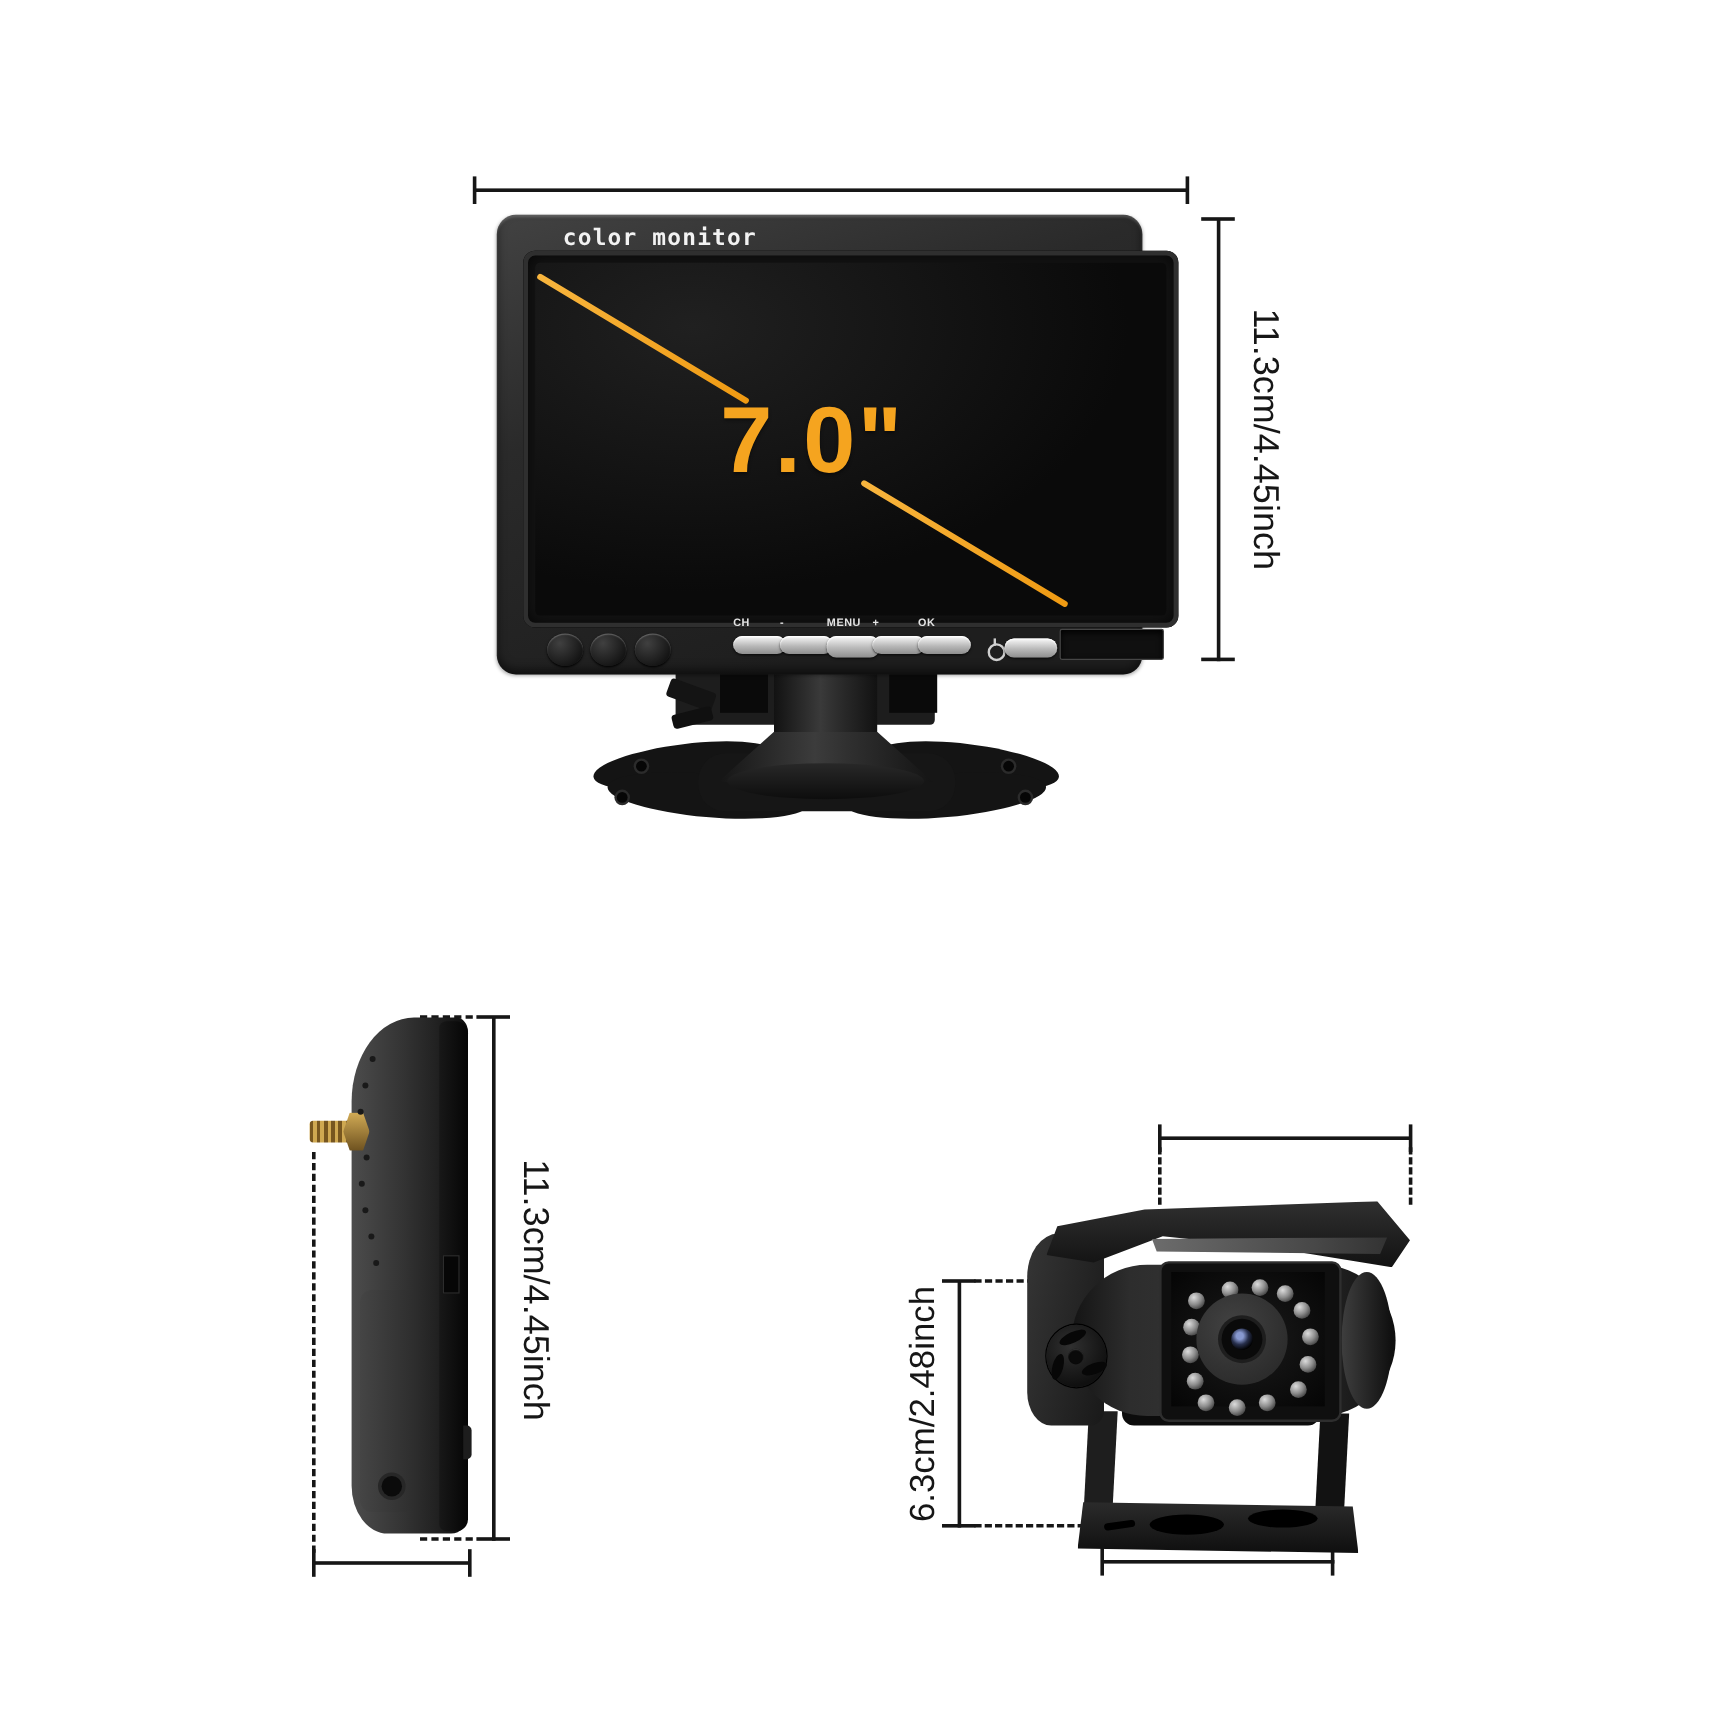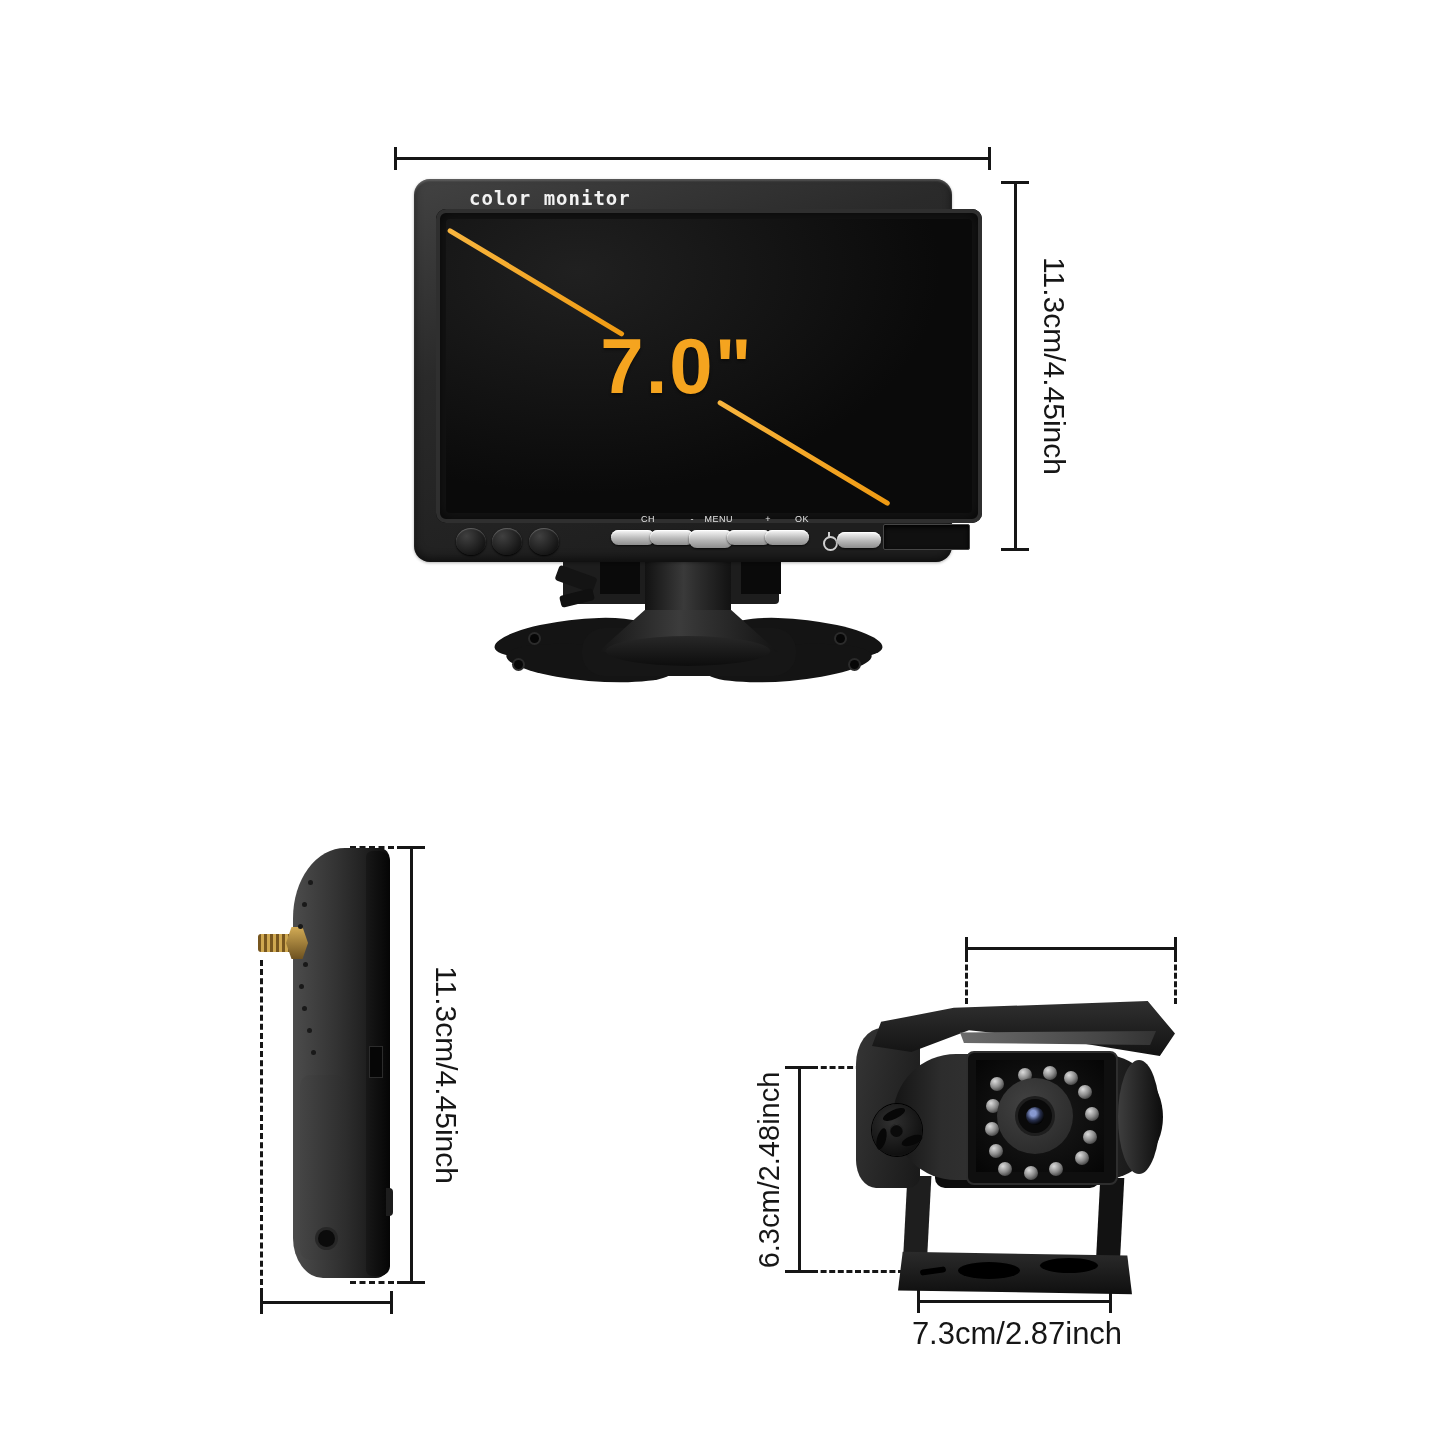--- a/index.html
+++ b/index.html
@@ -27,21 +27,21 @@
   .diag{position:absolute;height:5px;border-radius:3px;transform-origin:0 50%;
         background:linear-gradient(90deg,#f8b53e,#ef9a12);}
   .sizetext{position:absolute;left:118px;top:102px;width:226px;text-align:center;font-size:78px;font-weight:bold;
         color:#f5a41f;text-shadow:0 2px 3px rgba(0,0,0,.45);letter-spacing:2px;}
   .roundbtn{position:absolute;width:30px;height:27px;border-radius:50%;
         background:radial-gradient(circle at 35% 30%,#404040,#141414 75%);
         box-shadow:inset 0 1px 1px rgba(255,255,255,.25),0 1px 2px #000;}
   .pill{position:absolute;width:44px;height:15px;border-radius:8px;
         background:linear-gradient(180deg,#fafafa,#b9b9b9 55%,#8e8e8e);
         box-shadow:0 1px 2px rgba(0,0,0,.7),inset 0 1px 1px #fff;}
-  .btnlabel{position:absolute;width:44px;text-align:right;font-size:9px;font-weight:normal;color:#e4e4e4;letter-spacing:.5px;}
+  .btnlabel{position:absolute;width:44px;text-align:left;font-size:9px;font-weight:bold;color:#e4e4e4;letter-spacing:.5px;}
   .pwr-circle{position:absolute;width:11px;height:11px;border:2px solid #cfcfcf;border-radius:50%;}
   .pwr-stem{position:absolute;width:2px;height:6px;background:#cfcfcf;}
   .irwin{position:absolute;left:469px;top:345px;width:85px;height:24px;background:#101010;border:1px solid #464646;
         border-radius:2px;box-shadow:inset 0 2px 5px #000;}
   
   .stand-piece{position:absolute;z-index:1;}
   .lobe{position:absolute;background:#141414;border-radius:50%;z-index:1;}
   .screwhole{position:absolute;width:9px;height:9px;border-radius:50%;background:#060606;box-shadow:0 0 0 2px #2b2b2b;z-index:2;}
   
   .side-body{position:absolute;left:293px;top:848px;width:97px;height:430px;z-index:2;
@@ -155,21 +155,20 @@
   <div class="dimline" style="left:798px;top:1068px;width:3px;height:205px;"></div>
   <div class="tick" style="left:785px;top:1066px;width:28px;height:3px;"></div>
   <div class="tick" style="left:785px;top:1270px;width:28px;height:3px;"></div>
   <div class="dashh" style="left:812px;top:1066px;width:85px;"></div>
   <div class="dashh" style="left:812px;top:1270px;width:92px;"></div>
   <div class="dimlabel rot270" style="left:612px;top:1151px;width:320px;height:38px;font-size:29px;">6.3cm/2.48inch</div>
 
   <div class="dimline" style="left:918px;top:1300px;width:194px;height:3px;"></div>
   <div class="tick" style="left:917px;top:1290px;width:3px;height:23px;"></div>
   <div class="tick" style="left:1109px;top:1290px;width:3px;height:23px;"></div>
-  <div class="dimlabel" style="left:857px;top:1316px;width:320px;font-size:31px;">7.3cm/2.87inch</div>
 
   <div class="abs" style="left:856px;top:1028px;width:64px;height:160px;z-index:3;background:linear-gradient(100deg,#353535,#191919);border-radius:26px 8px 12px 20px / 36px 8px 12px 28px;"></div>
   <div class="abs" style="left:905px;top:1176px;width:24px;height:92px;z-index:2;background:#1e1e1e;transform:skewX(-3deg);"></div>
   <div class="abs" style="left:1098px;top:1178px;width:24px;height:88px;z-index:2;background:#121212;transform:skewX(-3deg);"></div>
   <div class="abs" style="left:898px;top:1250px;width:234px;height:46px;z-index:2;background:linear-gradient(180deg,#2c2c2c,#0e0e0e);clip-path:polygon(2% 4%,98% 12%,100% 96%,0 88%);"></div>
   <div class="abs" style="left:958px;top:1262px;width:62px;height:17px;z-index:3;border-radius:50%;background:#000;"></div>
   <div class="abs" style="left:1040px;top:1258px;width:58px;height:15px;z-index:3;border-radius:50%;background:#000;"></div>
   <div class="abs" style="left:920px;top:1268px;width:26px;height:6px;z-index:3;background:#000;border-radius:3px;transform:rotate(-8deg);"></div>
   <div class="abs" style="left:935px;top:1172px;width:165px;height:16px;z-index:3;background:#0c0c0c;border-radius:0 0 10px 10px;"></div>
 

